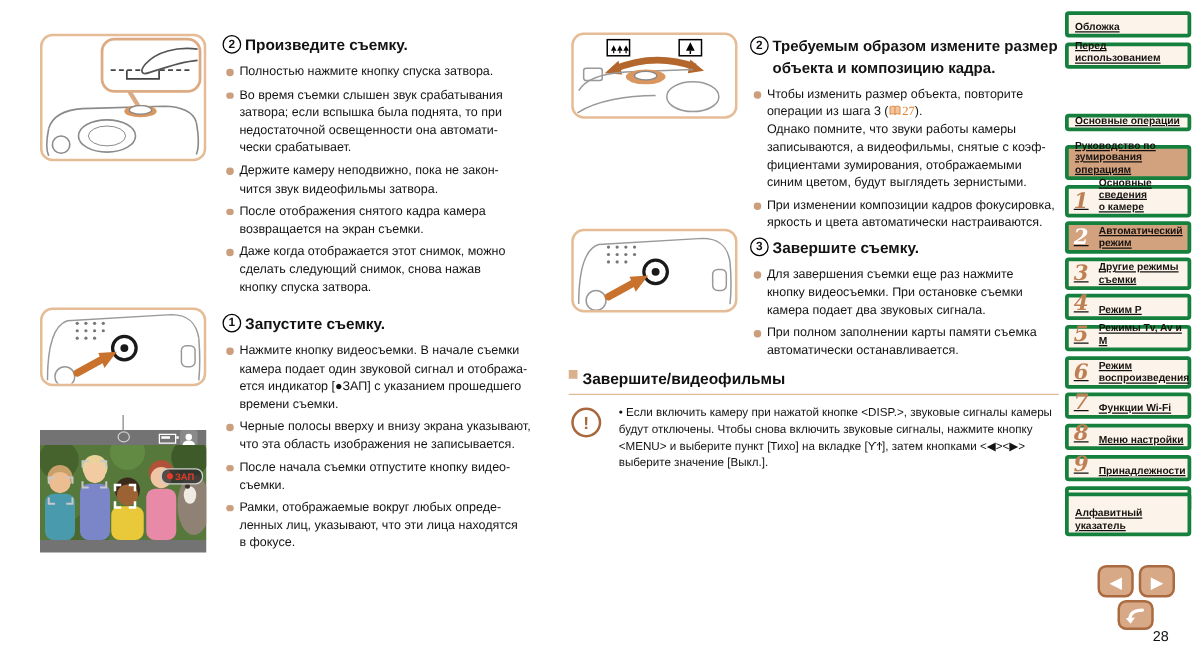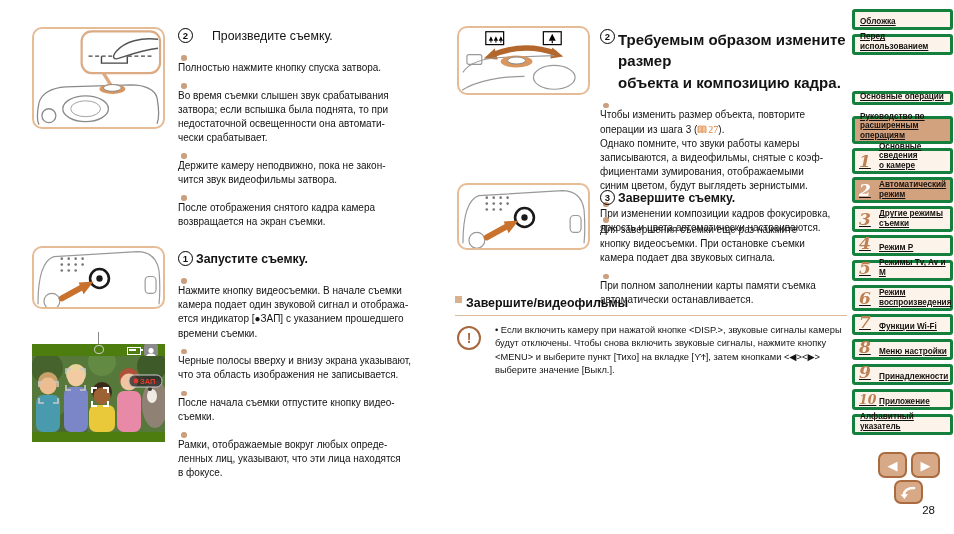--- a/index.html
+++ b/index.html
@@ -8,37 +8,37 @@
   
   .fig{position:absolute;background:#fff;border:2px solid #e5bc96;border-radius:10px;overflow:hidden;box-sizing:border-box;}
   .fig svg{display:block;width:100%;height:100%;}
   
   .tcol{position:absolute;}
   .stephead{display:flex;align-items:flex-start;font-weight:bold;font-size:12.3px;line-height:1.22;margin:0 0 6px 0;}
   .circ{display:inline-flex;align-items:center;justify-content:center;width:13px;height:13px;border:1.4px solid #000;
         border-radius:50%;font-size:9.5px;font-weight:bold;flex:none;margin:0 3px 0 0;}
   .h2{font-size:12.4px;font-weight:bold;margin:0 0 3px 0;line-height:1.2;}
   .blist{list-style:none;margin:0;padding:0;}
-  .blist li{display:flex;margin-bottom:4px;flex-direction:column;}
+  .blist li{display:flex;margin-bottom:4px;}
   .dot{width:5.5px;height:5.5px;border-radius:50%;background:#cb9f7d;flex:none;margin:4px 5px 0 3px;}
   .btxt{white-space:pre-line;font-size:10px;line-height:1.42;color:#131313;}
   .plink{color:#e07f2e;cursor:pointer;font-family:Liberation Serif, serif;}
   .bookicon{display:inline-block;vertical-align:-1px;margin-right:1px;}
   
   .notehead{display:flex;align-items:flex-start;font-size:12.4px;font-weight:bold;}
   .sq{width:7px;height:7px;background:#d9b18d;flex:none;margin:0 4px 0 0;}
   .noterule{border:none;border-top:1.5px solid #ddbb99;margin:5px 0 8px 0;}
   .warnrow{display:flex;}
   .warnicon{width:20px;height:20px;border:2.2px solid #a8673c;border-radius:50%;color:#a8673c;font-weight:bold;
             font-size:14px;display:flex;align-items:center;justify-content:center;flex:none;margin:2px 14px 0 2px;}
   .wtxt{white-space:pre-line;font-size:9.3px;line-height:1.45;color:#131313;}
   
   .elabel{position:absolute;left:32px;top:320px;width:133px;text-align:right;font-size:9.3px;color:#111;margin-top:28px;}
   .eline{position:absolute;left:98px;top:332px;width:1px;height:13px;background:#888;}
-  .screen{position:absolute;left:32px;top:344px;width:133px;height:98px;background:#4d7c0f;}
+  .screen{position:absolute;left:32px;top:344px;width:133px;height:98px;background:#737373;}
   .photo{position:absolute;left:0;top:12px;width:133px;height:76px;}
   .ecirc{position:absolute;left:62px;top:1px;width:10px;height:9px;border:1.2px solid #cfcfcf;border-radius:50%;box-sizing:border-box;}
   .batt{position:absolute;left:95px;top:3px;width:12px;height:6px;border:1px solid #fff;}
   .batt:after{content:"";position:absolute;right:-3px;top:1px;width:2px;height:2px;background:#fff;}
   .batt i{position:absolute;left:1px;top:1px;width:7px;height:2px;background:#fff;}
   .faceicon{position:absolute;left:112px;top:0px;width:14px;height:12px;background:#8a8a8a;border-radius:2px;}
   
   .sbi{position:absolute;left:852px;width:101px;border:3px solid #15803d;border-radius:3px;background:#fcf4ea;
        display:flex;align-items:flex-end;box-sizing:border-box;padding:1px 2px 1px 5px;cursor:pointer;text-decoration:underline;}
   .sbi .lb{font-size:8.2px;font-weight:bold;line-height:1.15;white-space:pre-line;color:#161210;}
@@ -212,21 +212,21 @@
       <circle cx="66" cy="30" r="9.5" fill="#fff" stroke="#1a1a1a" stroke-width="2.6"></circle>
       <circle cx="66" cy="30" r="3.2" fill="#1a1a1a"></circle>
       <path d="M28 50 L50 38" stroke="#c9722e" stroke-width="6" stroke-linecap="round"></path>
       <polygon points="60,33 45,34 50,46" fill="#c9722e"></polygon>
     </svg>
   </div>
 
   <div class="tcol" style="left:178px;top:28px;width:280px;">
     <div class="stephead">
       <span class="circ">2</span>
-      <span class="btxt" style="font-size:12.3px;font-weight:normal;margin-left:16px;">Произведите съемку.</span>
+      <span class="btxt" style="font-size:12.3px;font-weight:bold;">Произведите съемку.</span>
     </div>
     <ul class="blist">
       <li>
           <span class="dot"></span>
           <span class="btxt">Полностью нажмите кнопку спуска затвора.</span>
         </li>
       <li>
           <span class="dot"></span>
           <span class="btxt">Во время съемки слышен звук срабатывания
 затвора; если вспышка была поднята, то при
@@ -236,20 +236,26 @@
       <li>
           <span class="dot"></span>
           <span class="btxt">Держите камеру неподвижно, пока не закон-
 чится звук видеофильмы затвора.</span>
         </li>
       <li>
           <span class="dot"></span>
           <span class="btxt">После отображения снятого кадра камера
 возвращается на экран съемки.</span>
         </li>
+      <li>
+          <span class="dot"></span>
+          <span class="btxt">Даже когда отображается этот снимок, можно
+сделать следующий снимок, снова нажав
+кнопку спуска затвора.</span>
+        </li>
     </ul>
   </div>
 
   <div class="tcol" style="left:178px;top:251px;width:292px;">
     <div class="stephead">
       <span class="circ">1</span>
       <span class="btxt" style="font-size:12.3px;font-weight:bold;">Запустите съемку.</span>
     </div>
     <ul class="blist">
       <li>
@@ -274,21 +280,21 @@
           <span class="btxt">Рамки, отображаемые вокруг любых опреде-
 ленных лиц, указывают, что эти лица находятся
 в фокусе.</span>
         </li>
     </ul>
   </div>
 
   <div class="tcol" style="left:600px;top:29px;width:254px;">
     <div class="stephead">
       <span class="circ">2</span>
-      <span class="btxt" style="font-size:15px;font-weight:bold;">Требуемым образом измените размер
+      <span class="btxt" style="font-size:12px;font-weight:bold;">Требуемым образом измените размер
 объекта и композицию кадра.</span>
     </div>
     <ul class="blist">
       <li>
           <span class="dot"></span>
         <span class="btxt"><span>Чтобы изменить размер объекта, повторите
 операции из шага 3 (</span><span class="plink"><svg class="bookicon" width="10" height="9" viewBox="0 0 10 9">
                 <path d="M1 1.5 C2.5 0.7 4 0.7 5 1.5 C6 0.7 7.5 0.7 9 1.5 V7.5 C7.5 6.8 6 6.8 5 7.6 C4 6.8 2.5 6.8 1 7.5 Z" fill="#f2c59d" stroke="#dd8a48" stroke-width="0.8"></path>
                 <path d="M5 1.5 V7.6" stroke="#dd8a48" stroke-width="0.8"></path>
               </svg><span>27</span></span><span>).
@@ -344,21 +350,21 @@
       <span class="lb">Обложка</span>
     </div>
   <div class="sbi" style="top:34px;height:21px;">
       <span class="lb">Перед использованием</span>
     </div>
   <div class="sbi" style="top:91px;height:14px;">
       <span class="lb">Основные операции</span>
     </div>
   <div class="sbi section" style="top:116px;height:28px;">
       <span class="lb">Руководство по
-расширенным операциям</span>
+зумирования операциям</span>
     </div>
 
   <div class="sbi numd" style="top:148px;height:26px;">
       <span class="sbnum">1</span>
       <span class="lb">Основные сведения
 о камере</span>
     </div>
   <div class="sbi numd active" style="top:177px;height:26px;">
       <span class="sbnum">2</span>
       <span class="lb">Автоматический
@@ -391,21 +397,21 @@
       <span class="lb">Меню настройки</span>
     </div>
   <div class="sbi numd" style="top:364px;height:21px;">
       <span class="sbnum">9</span>
       <span class="lb">Принадлежности</span>
     </div>
   <div class="sbi numd" style="top:389px;height:21px;">
       <span class="sbnum" style="font-size:12.5px;">10</span>
       <span class="lb">Приложение</span>
     </div>
-  <div class="sbi" style="top:414px;height:21px;">
+  <div class="sbi" style="top:394px;height:35px;">
       <span class="lb">Алфавитный указатель</span>
     </div>
 
   <div class="navbtn" style="left:878px;top:452px;">
       <span class="tri">◀</span>
     </div>
   <div class="navbtn" style="left:911px;top:452px;">
       <span class="tri">▶</span>
     </div>
   <div class="navbtn" style="left:894px;top:480px;width:29px;height:24px;">

